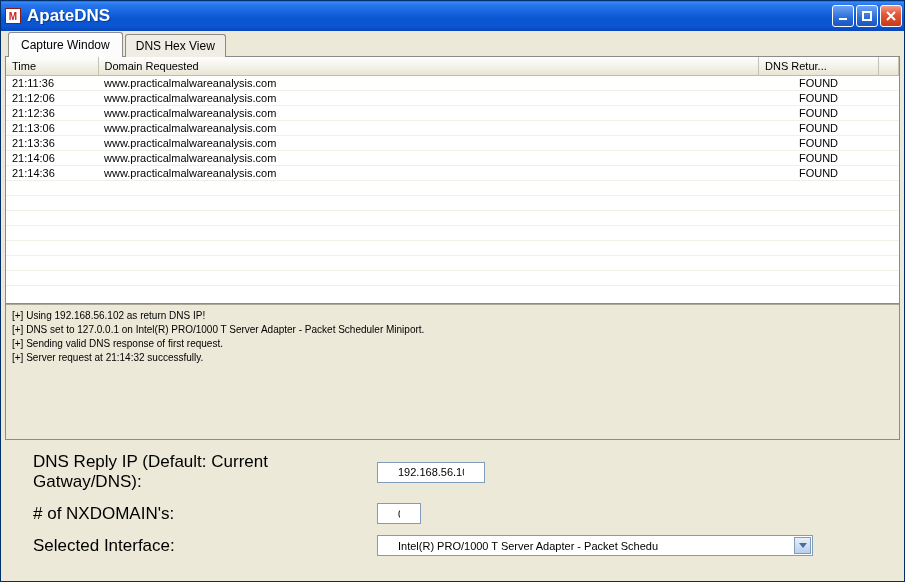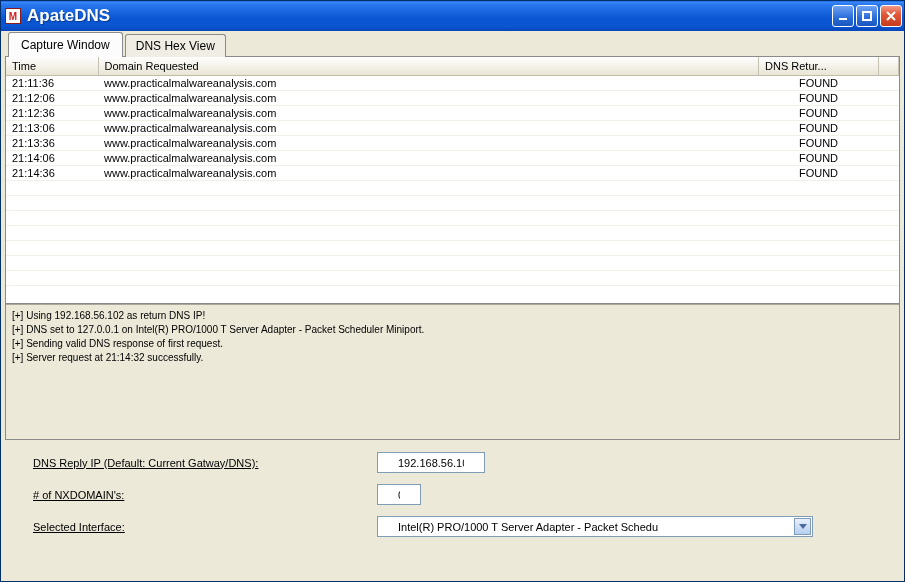--- a/index.html
+++ b/index.html
@@ -145,21 +145,21 @@
   .log div { white-space: nowrap; }
   
   .bottom {
     background: #ece9d8;
     padding: 12px 12px 4px 28px;
     display: flex;
     justify-content: space-between;
   }
   .form-rows { display:flex; flex-direction:column; gap:11px; }
   .form-row { display:flex; align-items:center; }
-  .form-row .lbl { width: 344px; font-size:11px;text-decoration:underline; }
+  .form-row .lbl { width: 344px; font-size:17px; }
   .form-row input[type=text],
   .form-row .select {
     height: 21px;
     border: 1px solid #7f9db9;
     background:#fff;
     font-size:11px;
     padding: 2px 20px;
   }
   .form-row input#ip-input { width: 108px; }
   .form-row input#nx-input { width: 44px; }

